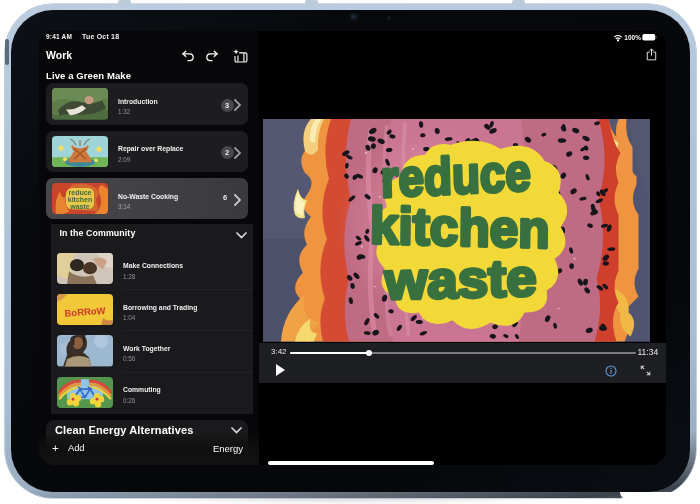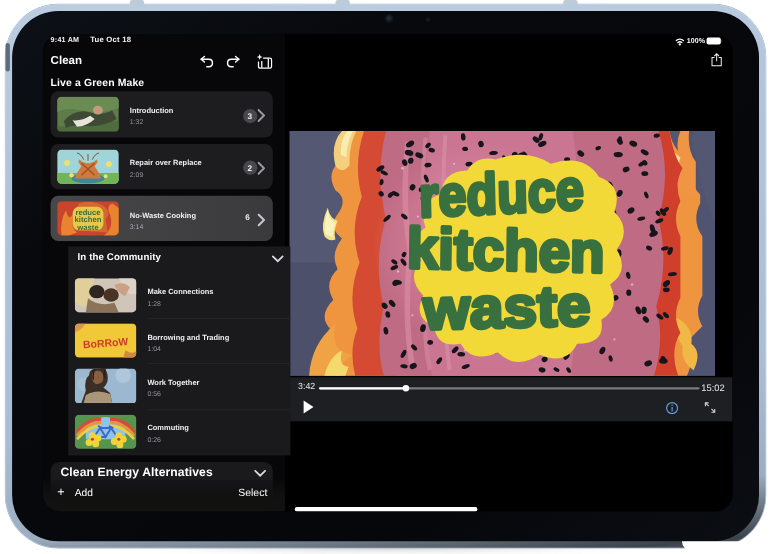--- a/index.html
+++ b/index.html
@@ -17,21 +17,21 @@
 #lagl{left:7px;top:39px;font-size:9.5px;font-weight:bold;color:#fff;letter-spacing:.1px}
 .card{left:7px;width:202px;height:41.4px;background:#1d1d1f;border-radius:7px}
 #c1{top:52.3px}#c2{top:99.7px}
 #c3{top:147.1px;background:linear-gradient(90deg,#48484b,#3a3a3d)}
 .thumb{left:5.5px;top:5px;width:56px;height:31.4px;border-radius:4px;overflow:hidden}
 .ti{left:72px;top:14.8px;font-size:6.8px;font-weight:bold;color:#f0f0f2}
 .tt{left:72px;top:25px;font-size:6.3px;color:#93939a}
 .badge{width:13px;height:13px;border-radius:7px;background:#48484d;color:#efeff1;font-size:7.5px;font-weight:bold;text-align:center;line-height:13px;left:174.5px;top:15.5px}
 .chev{left:188px;top:16px}
 
-#sect{left:23px;top:192.5px;width:202px;height:190px;background:#1a1a1c;border-radius:0}
+#sect{left:12px;top:192.5px;width:202px;height:190px;background:#1a1a1c;border-radius:0}
 #sect .hd{left:8.5px;top:4px;font-size:8.8px;font-weight:bold;color:#fff;letter-spacing:.1px}
 .row{left:0;width:202px;height:41.4px}
 .sep{left:72px;right:0;height:1px;background:#232326;width:130px}
 #cea{left:7px;top:389px;width:202px;height:45px;background:#1a1a1c;border-radius:8px}
 #cea .hd{left:9px;top:3.5px;font-size:11px;font-weight:bold;color:#fff;letter-spacing:.1px}
 #toolbar{left:0;top:405px;width:219.5px;height:29px;background:linear-gradient(180deg,rgba(14,14,15,.25),rgba(16,16,16,.97) 45%,#121211)}
 #addt{left:29px;top:7px;font-size:9.3px;color:#fdfdfd}
 #plus{left:13px;top:5.6px;font-size:11.5px;color:#fdfdfd;font-weight:400}
 #selt{right:15.5px;top:7px;font-size:9.5px;color:#fdfdfd}
 
@@ -260,21 +260,21 @@
       <g transform="translate(197 109) scale(1 1.38) rotate(1)">
               <text x="0" y="0" font-size="38" dominant-baseline="central" textLength="180" lengthAdjust="spacingAndGlyphs">kitchen</text>
             </g>
       <g transform="translate(198 161) scale(1 1.38) rotate(-1)">
               <text x="0" y="0" font-size="38" dominant-baseline="central" textLength="152" lengthAdjust="spacingAndGlyphs">waste</text>
             </g>
     </g>
   </svg>
   <div id="vbar" class="abs"></div>
   <div id="t1" class="abs">3:42</div>
-        <div id="t2" class="abs">15:02</div>
+        <div id="t2" class="abs">11:34</div>
   <div id="track" class="abs"></div>
         <div id="tfill" class="abs"></div>
         <div id="knob" class="abs"></div>
   <div id="play" class="abs"></div>
   <svg class="abs" style="left:566px;top:333.5px" width="12" height="12" viewBox="0 0 12 12">
           <circle cx="6" cy="6" r="5" fill="none" stroke="#5f9fdc" stroke-width="1.1"></circle>
           <rect x="5.45" y="5" width="1.1" height="4" fill="#5f9fdc"></rect>
           <rect x="5.45" y="2.8" width="1.1" height="1.2" fill="#5f9fdc"></rect>
         </svg>
   <svg class="abs" style="left:601px;top:333px" width="11" height="13" viewBox="0 0 13 13">
@@ -288,21 +288,21 @@
 
   <svg class="abs" style="left:607px;top:17px" width="11" height="13" viewBox="0 0 14 17">
           <g stroke="#f2f2f4" stroke-width="1.2" fill="none">
             <path d="M4.5,5.5 L1.5,5.5 L1.5,15.5 L12.5,15.5 L12.5,5.5 L9.5,5.5"></path>
             <path d="M7,10 L7,1.6"></path>
             <path d="M4.2,4 L7,1.2 L9.8,4"></path>
           </g>
         </svg>
 
   <div id="sidebar" class="abs"></div>
-  <div id="done" class="abs">Clean</div>
+  <div id="done" class="abs">Work</div>
   <svg class="abs" style="left:141.5px;top:18.5px" width="14" height="12" viewBox="0 0 16 14">
           <path d="M5.5,1.5 L2,4.5 L5.5,7.5" stroke="#fff" stroke-width="1.5" fill="none" stroke-linecap="round" stroke-linejoin="round"></path>
           <path d="M2,4.5 L10,4.5 Q14,4.5 14,8.5 Q14,12.5 10,12.5 L8,12.5" stroke="#fff" stroke-width="1.5" fill="none" stroke-linecap="round"></path>
         </svg>
   <svg class="abs" style="left:165.5px;top:18.5px" width="14" height="12" viewBox="0 0 16 14">
           <path d="M10.5,1.5 L14,4.5 L10.5,7.5" stroke="#fff" stroke-width="1.5" fill="none" stroke-linecap="round" stroke-linejoin="round"></path>
           <path d="M14,4.5 L6,4.5 Q2,4.5 2,8.5 Q2,12.5 6,12.5 L8,12.5" stroke="#fff" stroke-width="1.5" fill="none" stroke-linecap="round"></path>
         </svg>
   <svg class="abs" style="left:193.5px;top:17.5px" width="15" height="14" viewBox="0 0 17 16">
           <g stroke="#fff" fill="none" stroke-width="1.3">
@@ -452,21 +452,21 @@
 
   <div id="cea" class="abs">
     <div class="abs hd">Clean Energy Alternatives</div>
     <svg class="abs" style="left:185px;top:7px" width="11" height="7" viewBox="0 0 11 7">
             <path d="M1,1 L5.5,5.5 L10,1" stroke="#d8d8dc" stroke-width="1.7" fill="none" stroke-linecap="round"></path>
           </svg>
   </div>
   <div id="toolbar" class="abs">
     <div id="plus" class="abs">+</div>
           <div id="addt" class="abs">Add</div>
-          <div id="selt" class="abs">Select</div>
+          <div id="selt" class="abs">Energy</div>
   </div>
 
   <div id="stl" class="abs">9:41 AM</div>
   <div class="abs" style="left:43px;top:2px;font-size:7px;font-weight:bold;color:#f4f4f6;letter-spacing:.2px">Tue Oct 18</div>
   <svg id="str" class="abs" width="45" height="9" viewBox="0 0 45 9">
     <g stroke="#fff" fill="none" stroke-linecap="round">
       <path d="M0.7,3.9 A4.9,4.9 0 0,1 7.3,3.9" stroke-width="1.25"></path>
       <path d="M2.2,5.7 A2.7,2.7 0 0,1 5.8,5.7" stroke-width="1.25"></path>
     </g>
     <circle cx="4" cy="7.4" r="1.05" fill="#fff"></circle>

